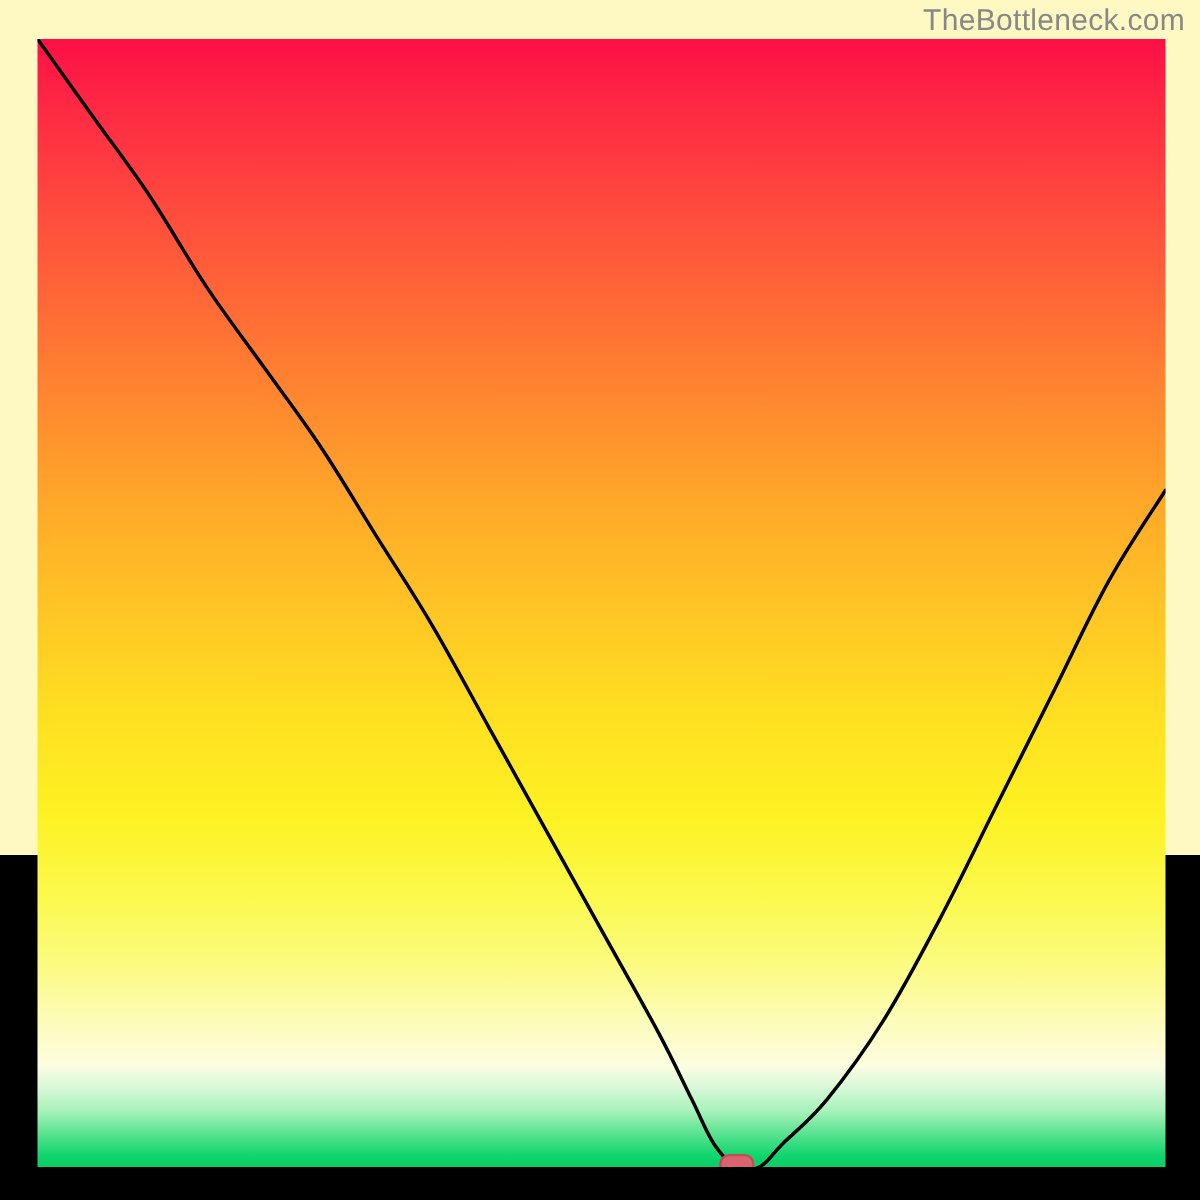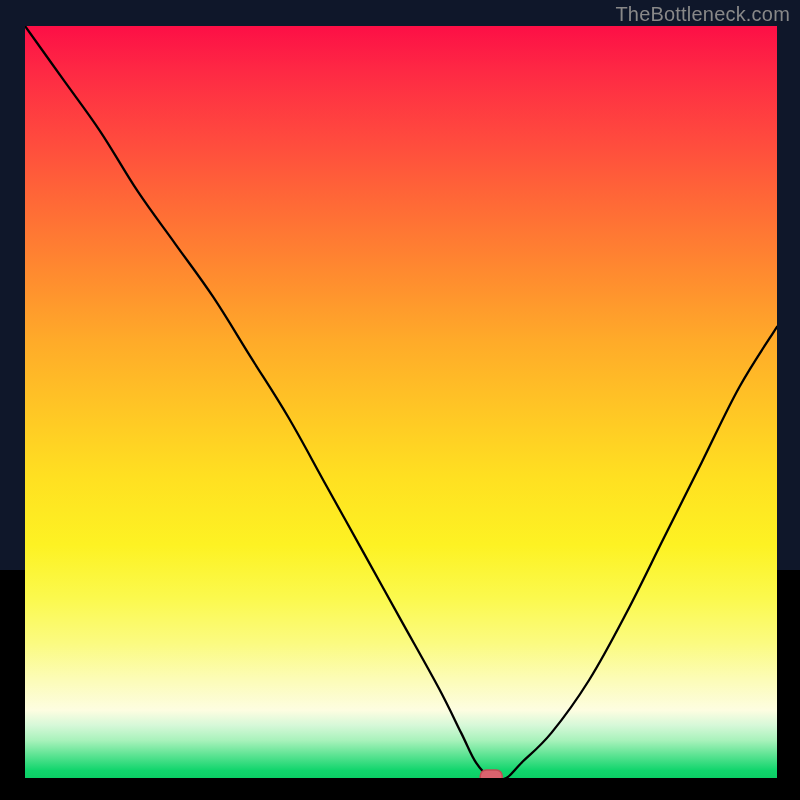--- a/index.html
+++ b/index.html
@@ -8,21 +8,21 @@
     width: 800px;
     height: 800px;
     background: #000;
     overflow: hidden;
     font-family: Arial, Helvetica, sans-serif;
   }
   .frame {
     position: relative;
     width: 800px;
     height: 570px;
-    background: #0f172a;
+    background: #fef9c3;
   }
   .watermark {
     position: absolute;
     top: 3px;
     right: 10px;
     color: #888;
     font-size: 20px;
     font-family: Arial, Helvetica, sans-serif;
     letter-spacing: 0.2px;
     z-index: 50;

